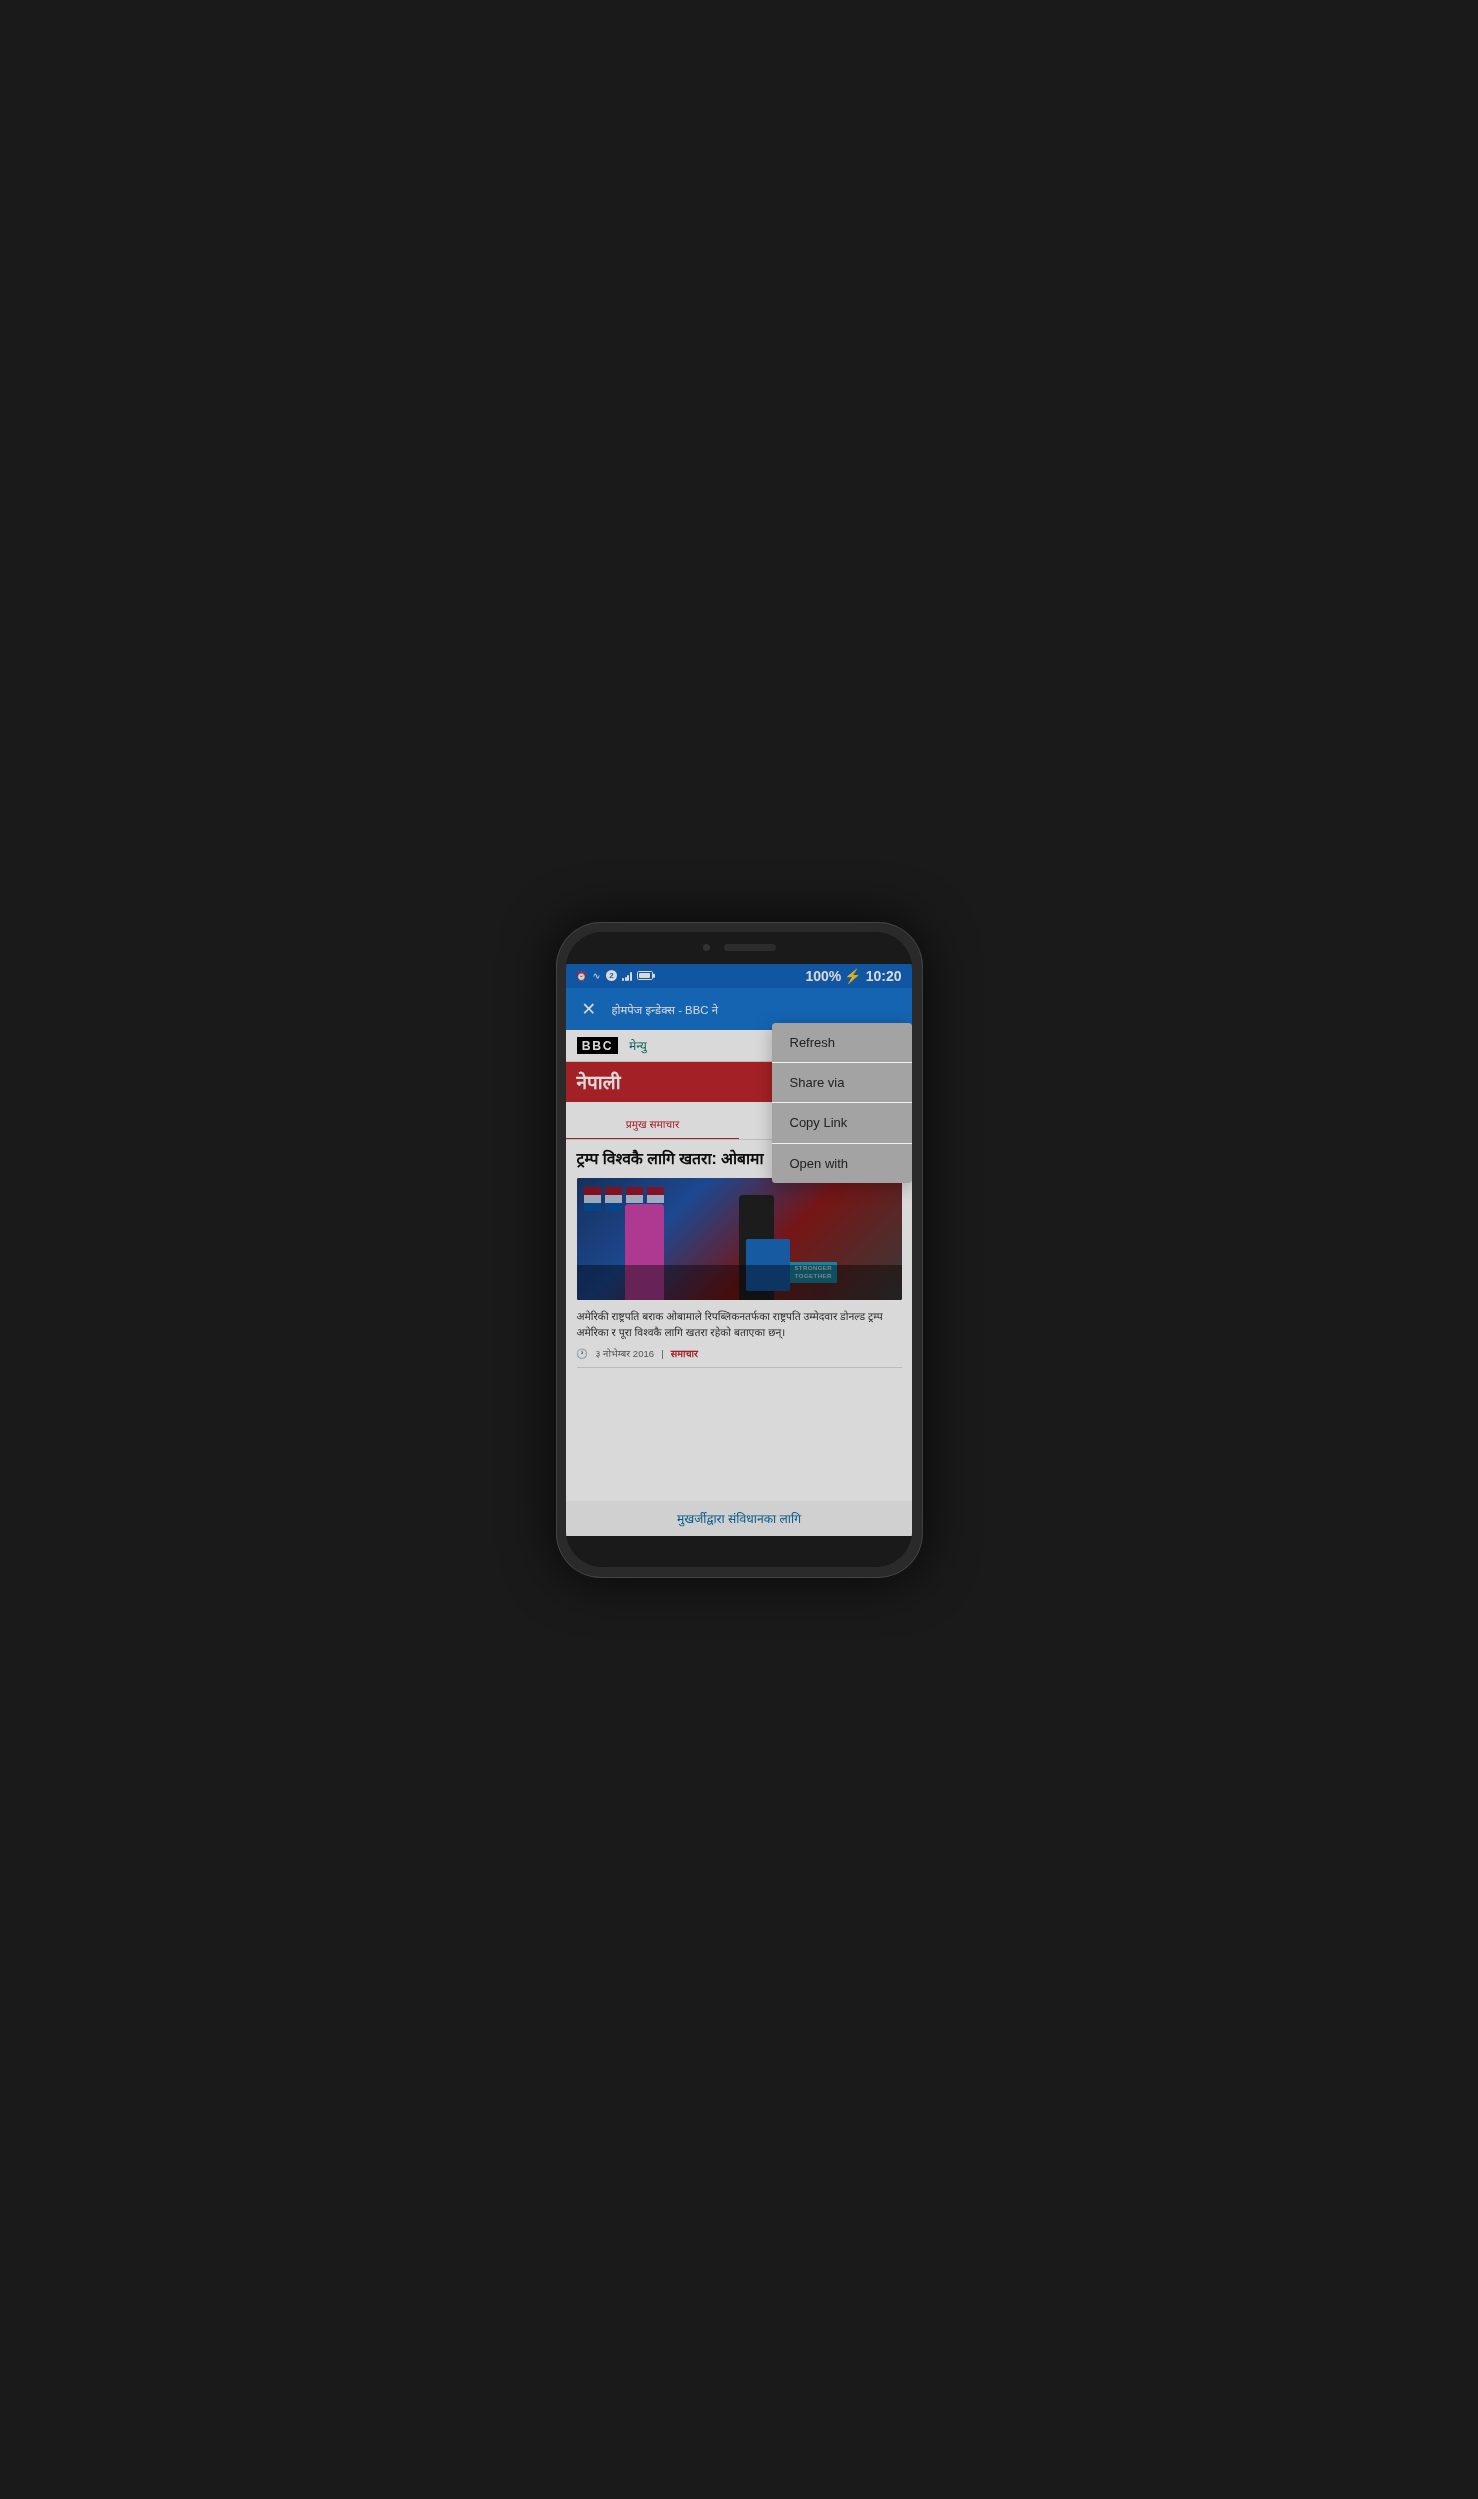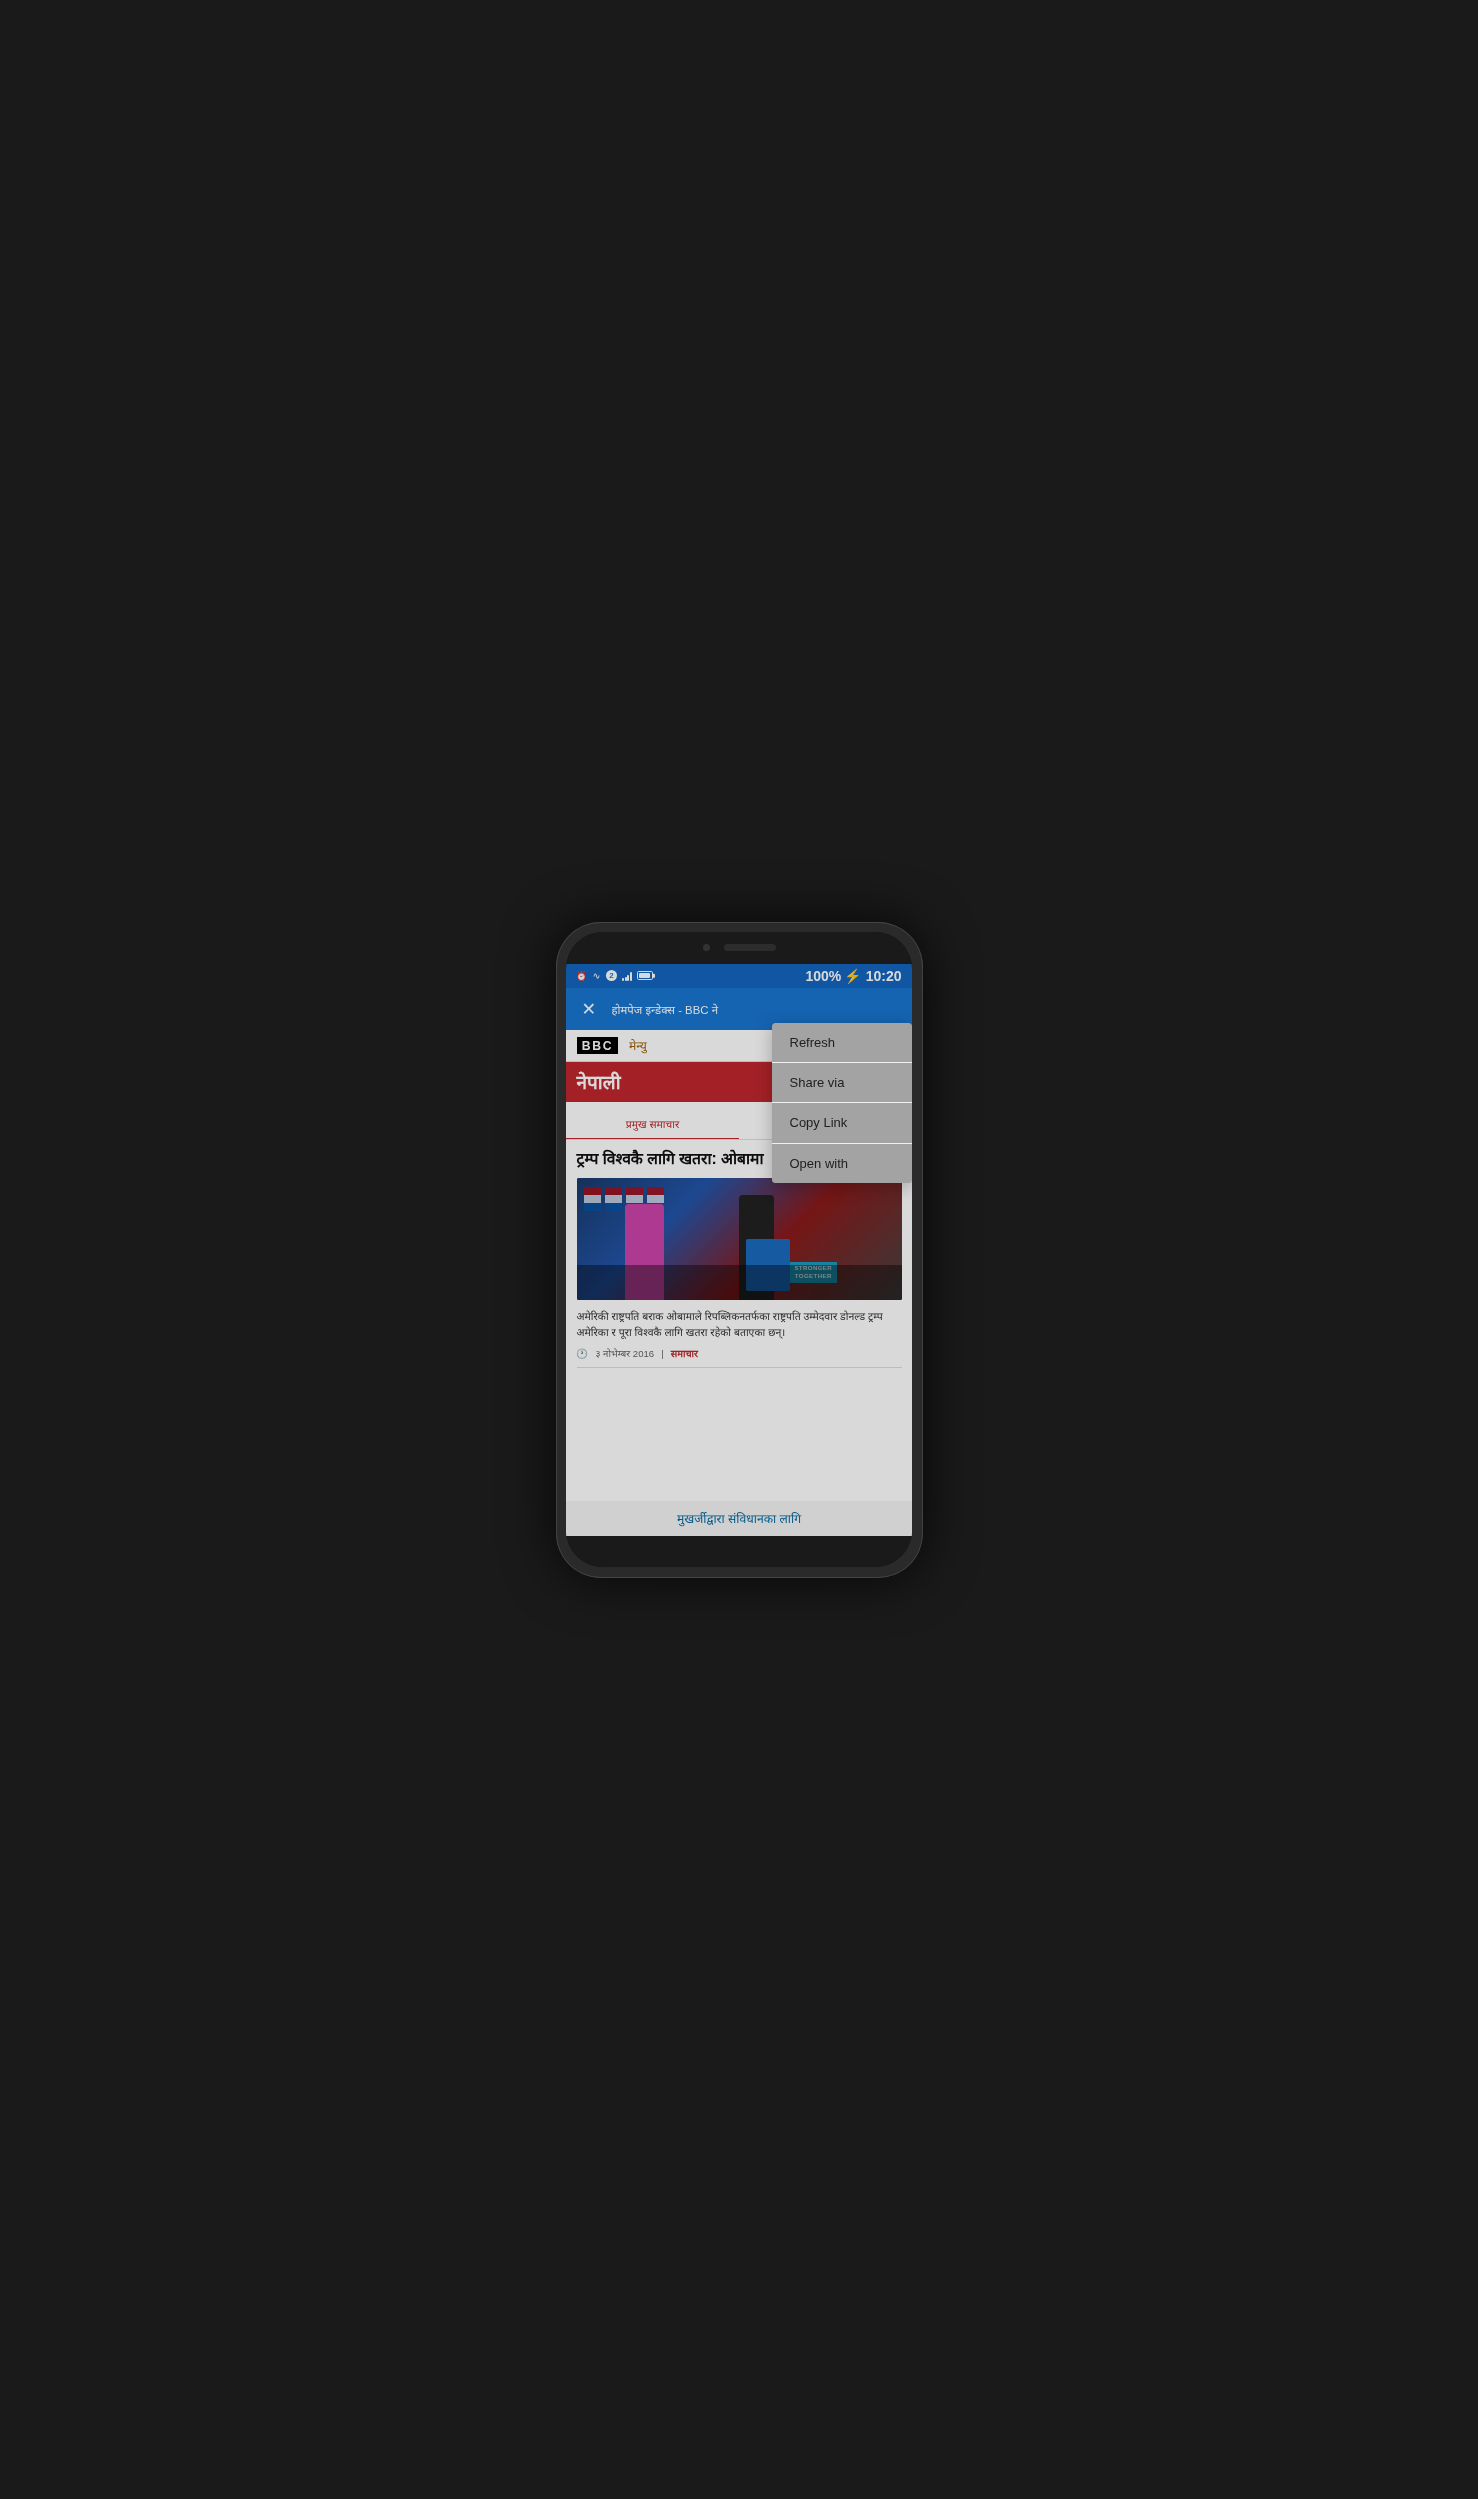--- a/index.html
+++ b/index.html
@@ -141,21 +141,21 @@
       background: #000;
       color: white;
       font-weight: 900;
       font-size: 12.2px;
       padding: 1.7px 5.2px;
       letter-spacing: 1.7px;
       flex-shrink: 0;
     }
     .bbc-menu {
       font-size: 12.2px;
-      color: #a16207;
+      color: #0f766e;
     }
 
     
     .bbc-nepali-banner {
       background: #C0272D;
       padding: 7px 10.5px;
       flex-shrink: 0;
       display: flex;
       justify-content: space-between;
       align-items: center;

